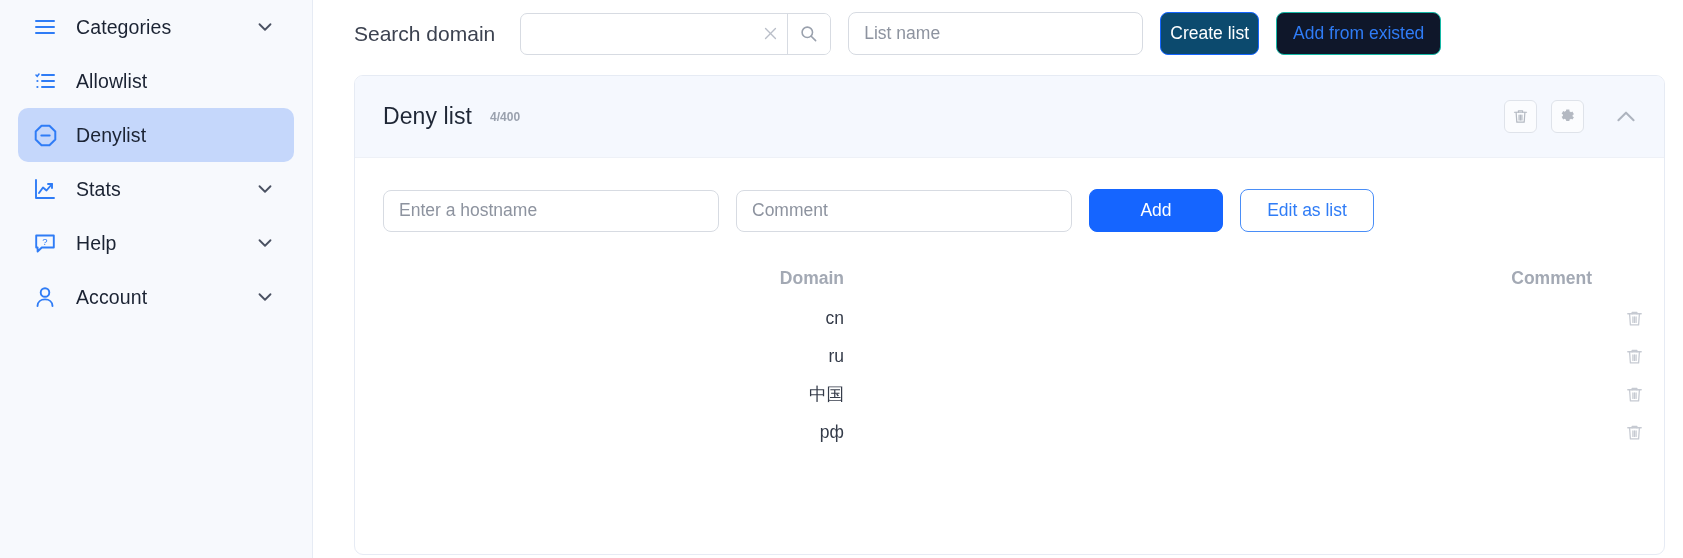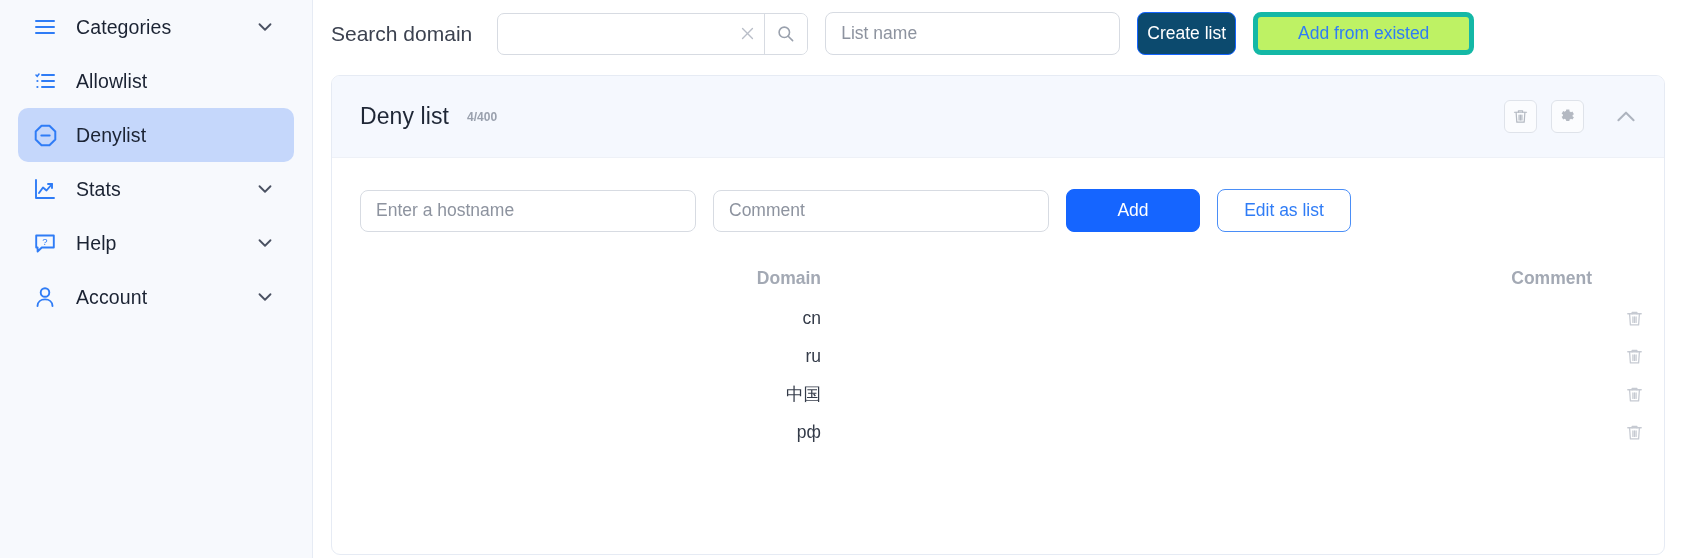--- a/index.html
+++ b/index.html
@@ -9,20 +9,21 @@
     overflow: hidden;
     background: #ffffff;
     font-family: "Liberation Sans", sans-serif;
     -webkit-font-smoothing: antialiased;
   }
 
   .app {
     display: flex;
     width: 1683px;
     height: 558px;
+    gap: 23px;
   }
 
   
   .sidebar {
     width: 313px;
     flex: 0 0 313px;
     height: 558px;
     background: #f7f9fd;
     border-right: 1px solid #e6ebf4;
     padding-top: 4px;
@@ -168,24 +169,24 @@
     white-space: nowrap;
   }
   .btn-primary {
     background: #0c4a6e;
     color: #ffffff;
     border: 1px solid #1565ff;
     padding: 0 9px;
     margin-left: 17px;
   }
   .btn-outline {
-    background: #bef264;
+    background: #0f172a;
     color: #2f7cf6;
-    border: 5px solid #14b8a6;
-    padding: 0 40px;
+    border: 1px solid #14b8a6;
+    padding: 0 16px;
     margin-left: 17px;
   }
 
   
   .panel {
     margin: 8px 18px 0 18px;
     border: 1px solid #e6ebf4;
     border-radius: 9px;
     background: #ffffff;
     overflow: hidden;

